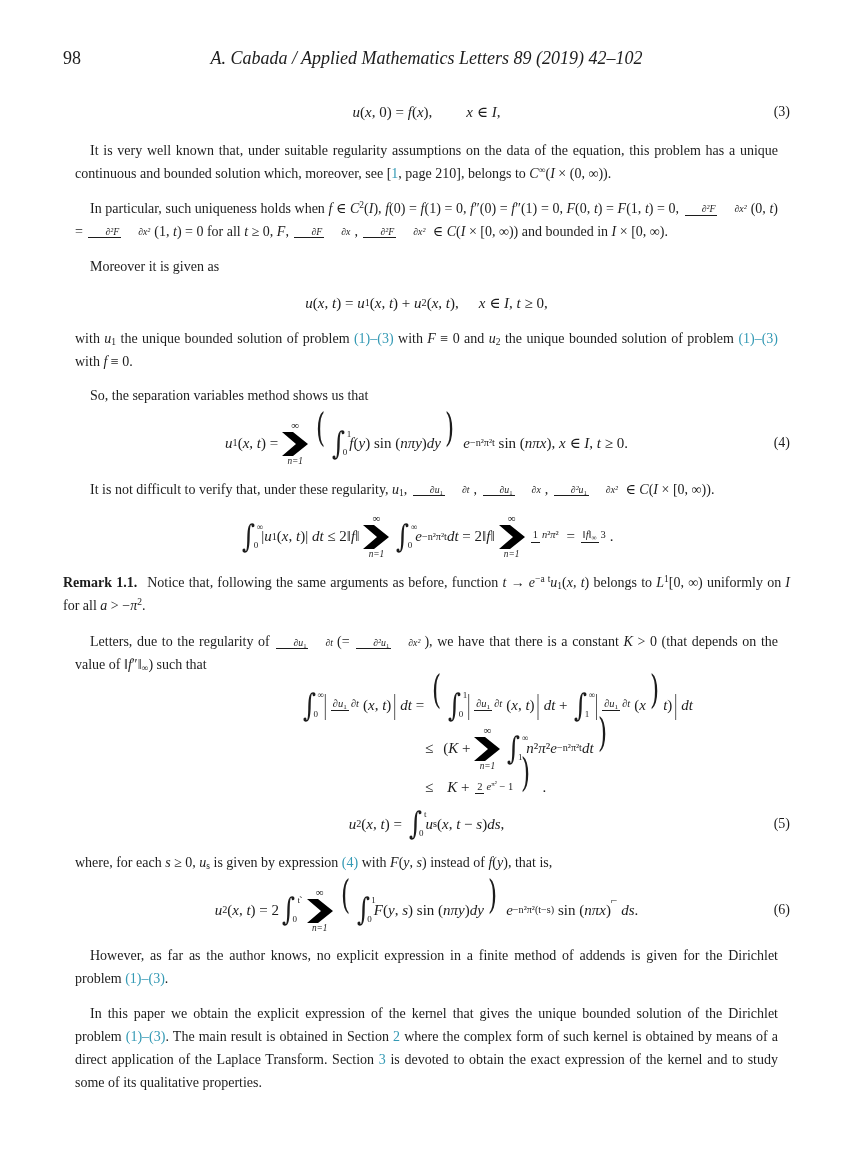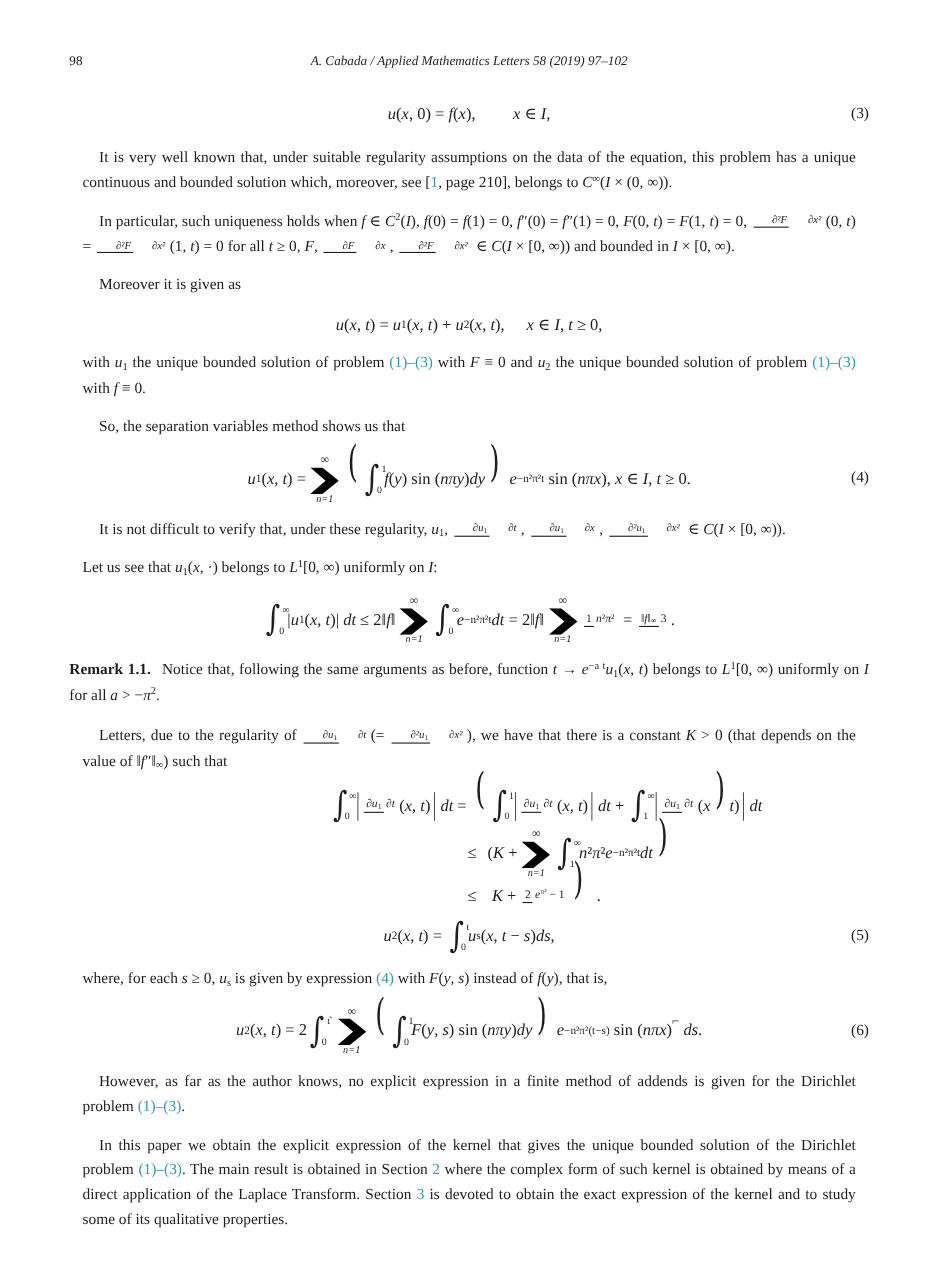--- a/index.html
+++ b/index.html
@@ -5,21 +5,21 @@
   :root{ --link:#3399b4; --text:#1c1c1c; --bg:#ffffff; }
   html,body{margin:0;padding:0;background:#fff;}
   .page{
     width:846px;height:1155px;box-sizing:border-box;position:relative;
     background:var(--bg);color:var(--text);
     font-family:"Liberation Serif","DejaVu Serif",serif;
     font-size:14px;line-height:1.64;
     padding:48px 56px 0 63px;overflow:hidden;
   }
   
-  .hdr{position:relative;font-size:12px;margin-bottom:6px;line-height:1.2;}
+  .hdr{position:relative;font-size:18px;margin-bottom:6px;line-height:1.2;}
   .hdr .pn{position:absolute;left:0;top:0;font-style:normal;}
   .hdr .rh{display:block;text-align:center;font-style:italic;}
   
   p.para{margin:12px;text-align:justify;}
   p.ind{text-indent:15px;}
   .mt8{margin-top:8px;}
   
   .t{white-space:normal;}
   .it{font-style:italic;}
   .bd{font-weight:bold;}
@@ -64,21 +64,21 @@
   .d2r.r2{padding-left:362px;margin-top:4px;}
   .d2r.r3{padding-left:362px;margin-top:4px;}
 </style>
 </head>
 <body>
 
 <div class="page">
 
   <div class="hdr">
     <span class="pn">98</span>
-    <span class="rh">A. Cabada / Applied Mathematics Letters 58 (2019) 97–102</span>
+    <span class="rh">A. Cabada / Applied Mathematics Letters 89 (2019) 42–102</span>
   </div>
 
   <div class="disp" style="margin-top:30px;">
     <span class="disp-b">
         <span class="it">u</span>
         <span class="t">(</span>
         <span class="it">x</span>
         <span class="t">, 0) = </span>
         <span class="it">f</span>
         <span class="t">(</span>
@@ -195,21 +195,20 @@
   <p class="para ind"><span class="t">It is not difficult to verify that, under these regularity, </span><span class="it">u</span><sub>1</sub><span class="t">, </span><span class="frac">
         <span class="fn"><span class="it">∂u</span><sub>1</sub></span>
         <span class="fd"><span class="it">∂t</span></span>
       </span><span class="t">, </span><span class="frac">
         <span class="fn"><span class="it">∂u</span><sub>1</sub></span>
         <span class="fd"><span class="it">∂x</span></span>
       </span><span class="t">, </span><span class="frac">
         <span class="fn"><span class="it">∂²u</span><sub>1</sub></span>
         <span class="fd"><span class="it">∂x²</span></span>
       </span><span class="t"> ∈ </span><span class="it">C</span><span class="t">(</span><span class="it">I</span><span class="t"> × [0, ∞)).</span></p>
-  <p class="para"><span class="t">Let us see that </span><span class="it">u</span><sub>1</sub><span class="t">(</span><span class="it">x</span><span class="t">, ·) belongs to </span><span class="it">L</span><sup>1</sup><span class="t">[0, ∞) uniformly on </span><span class="it">I</span><span class="t">:</span></p>
 
   <div class="disp" style="margin:10px 0 12px 0;">
     <span class="disp-b">
         <span class="int">
           <span class="int-s">∫</span>
           <span class="int-l">
             <span class="il-t">∞</span>
             <span class="il-b">0</span>
           </span>
         </span>

